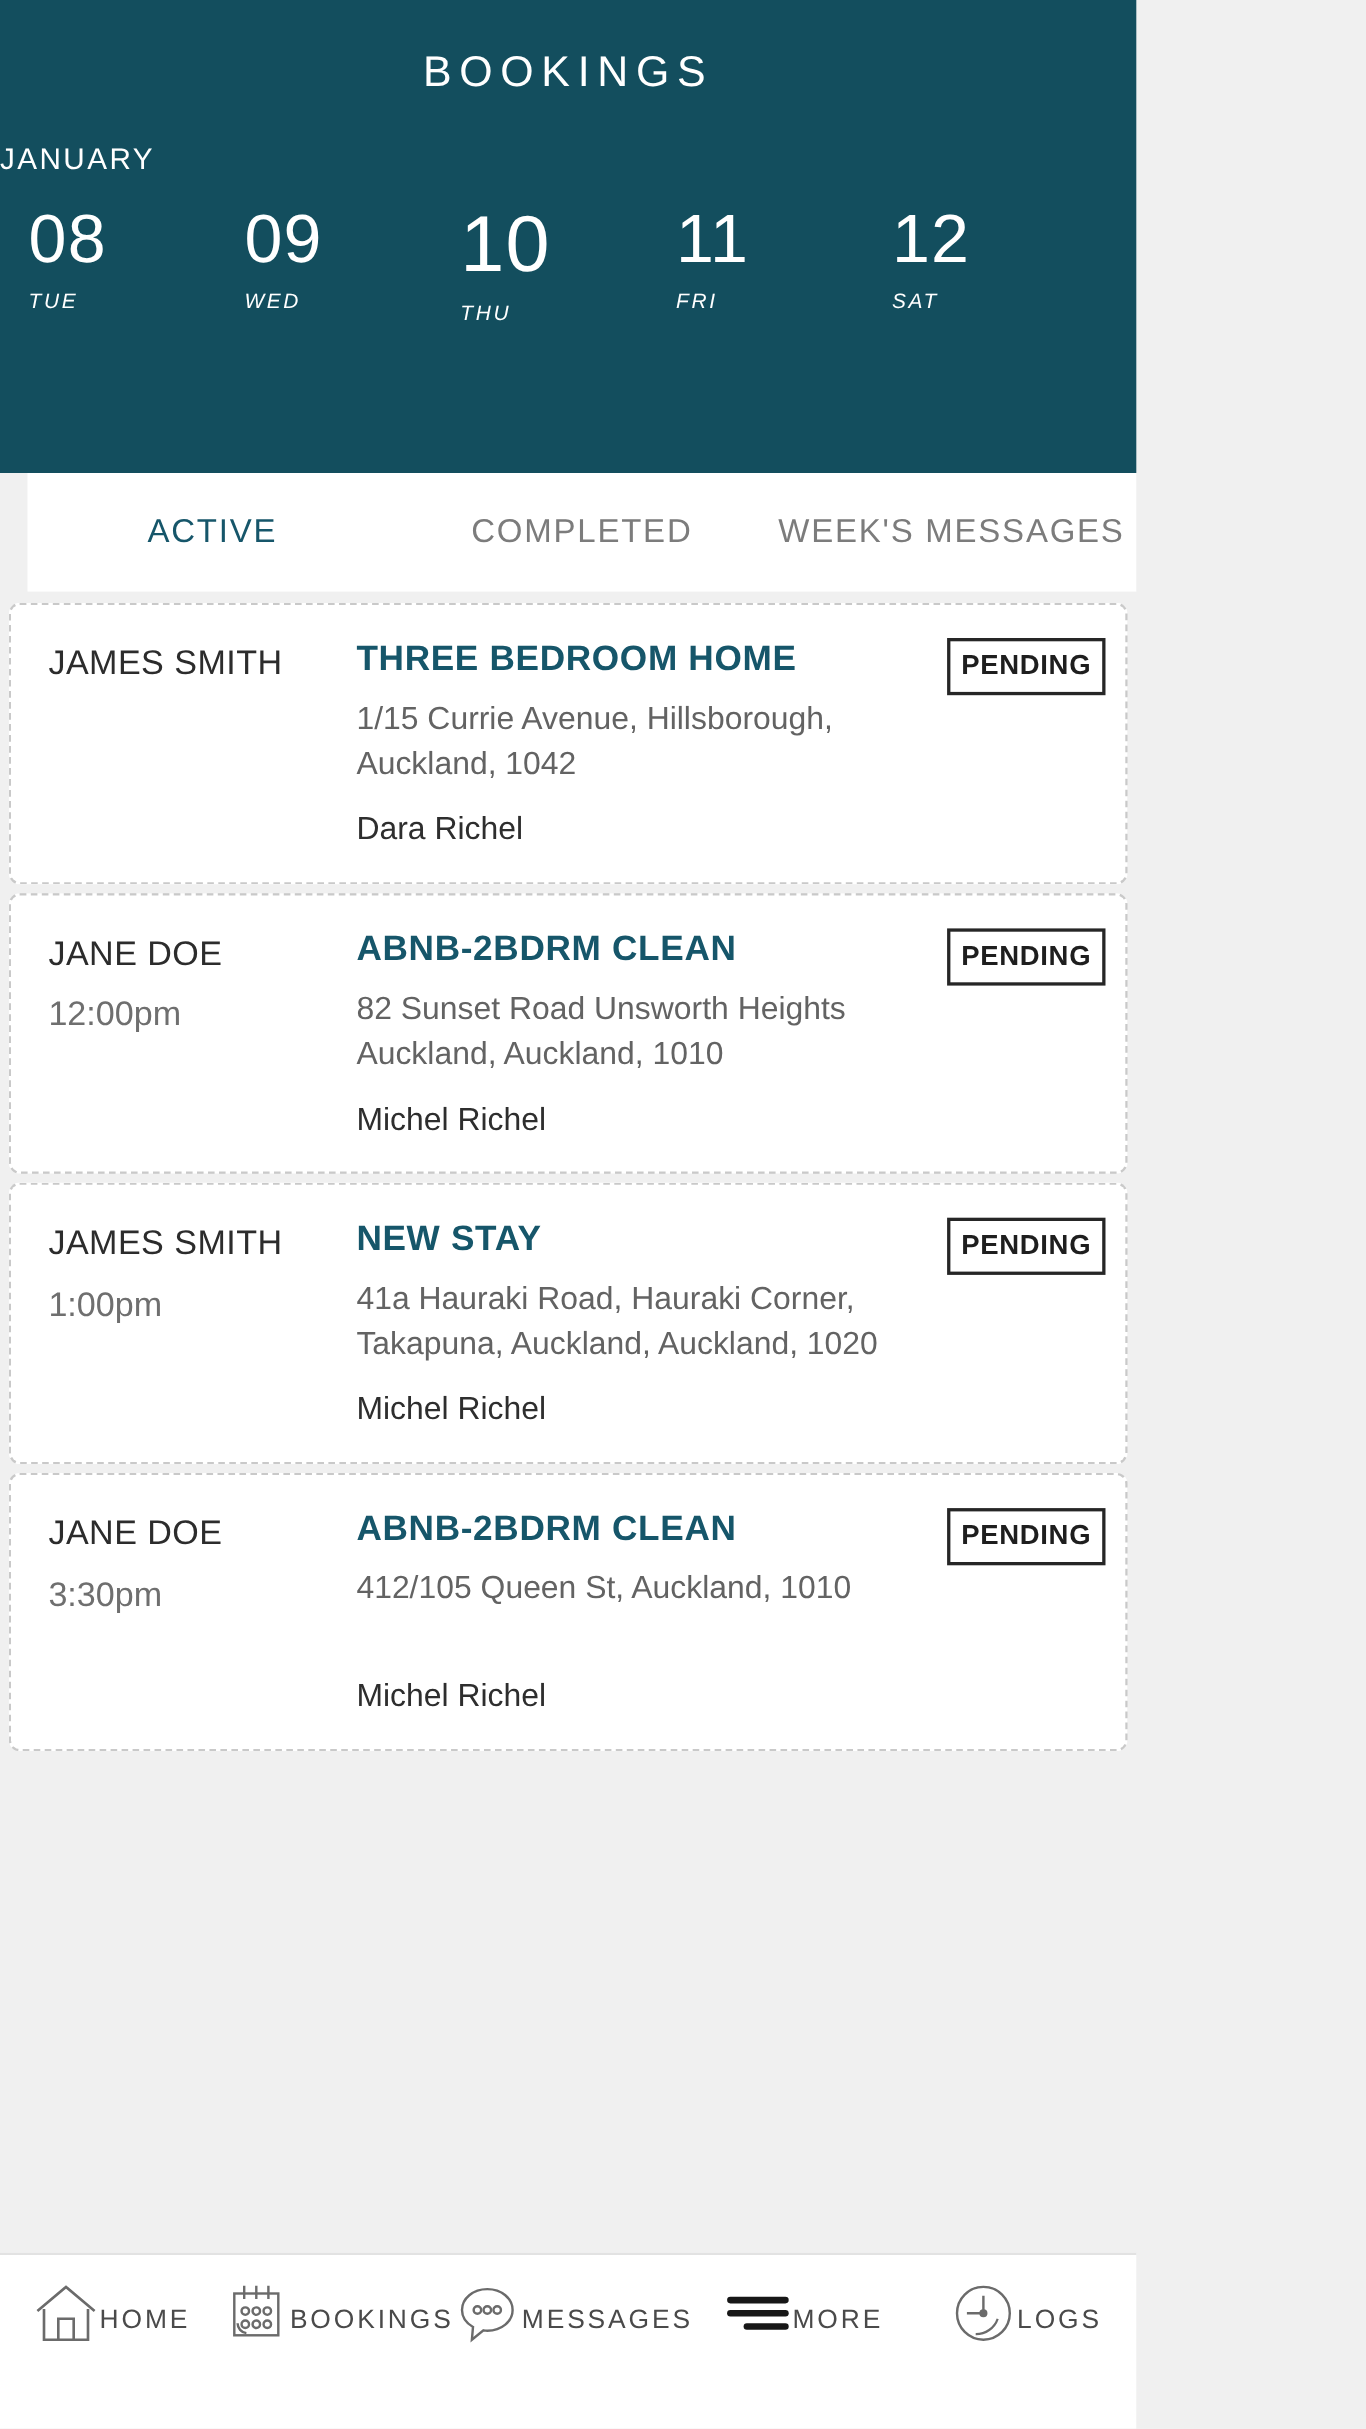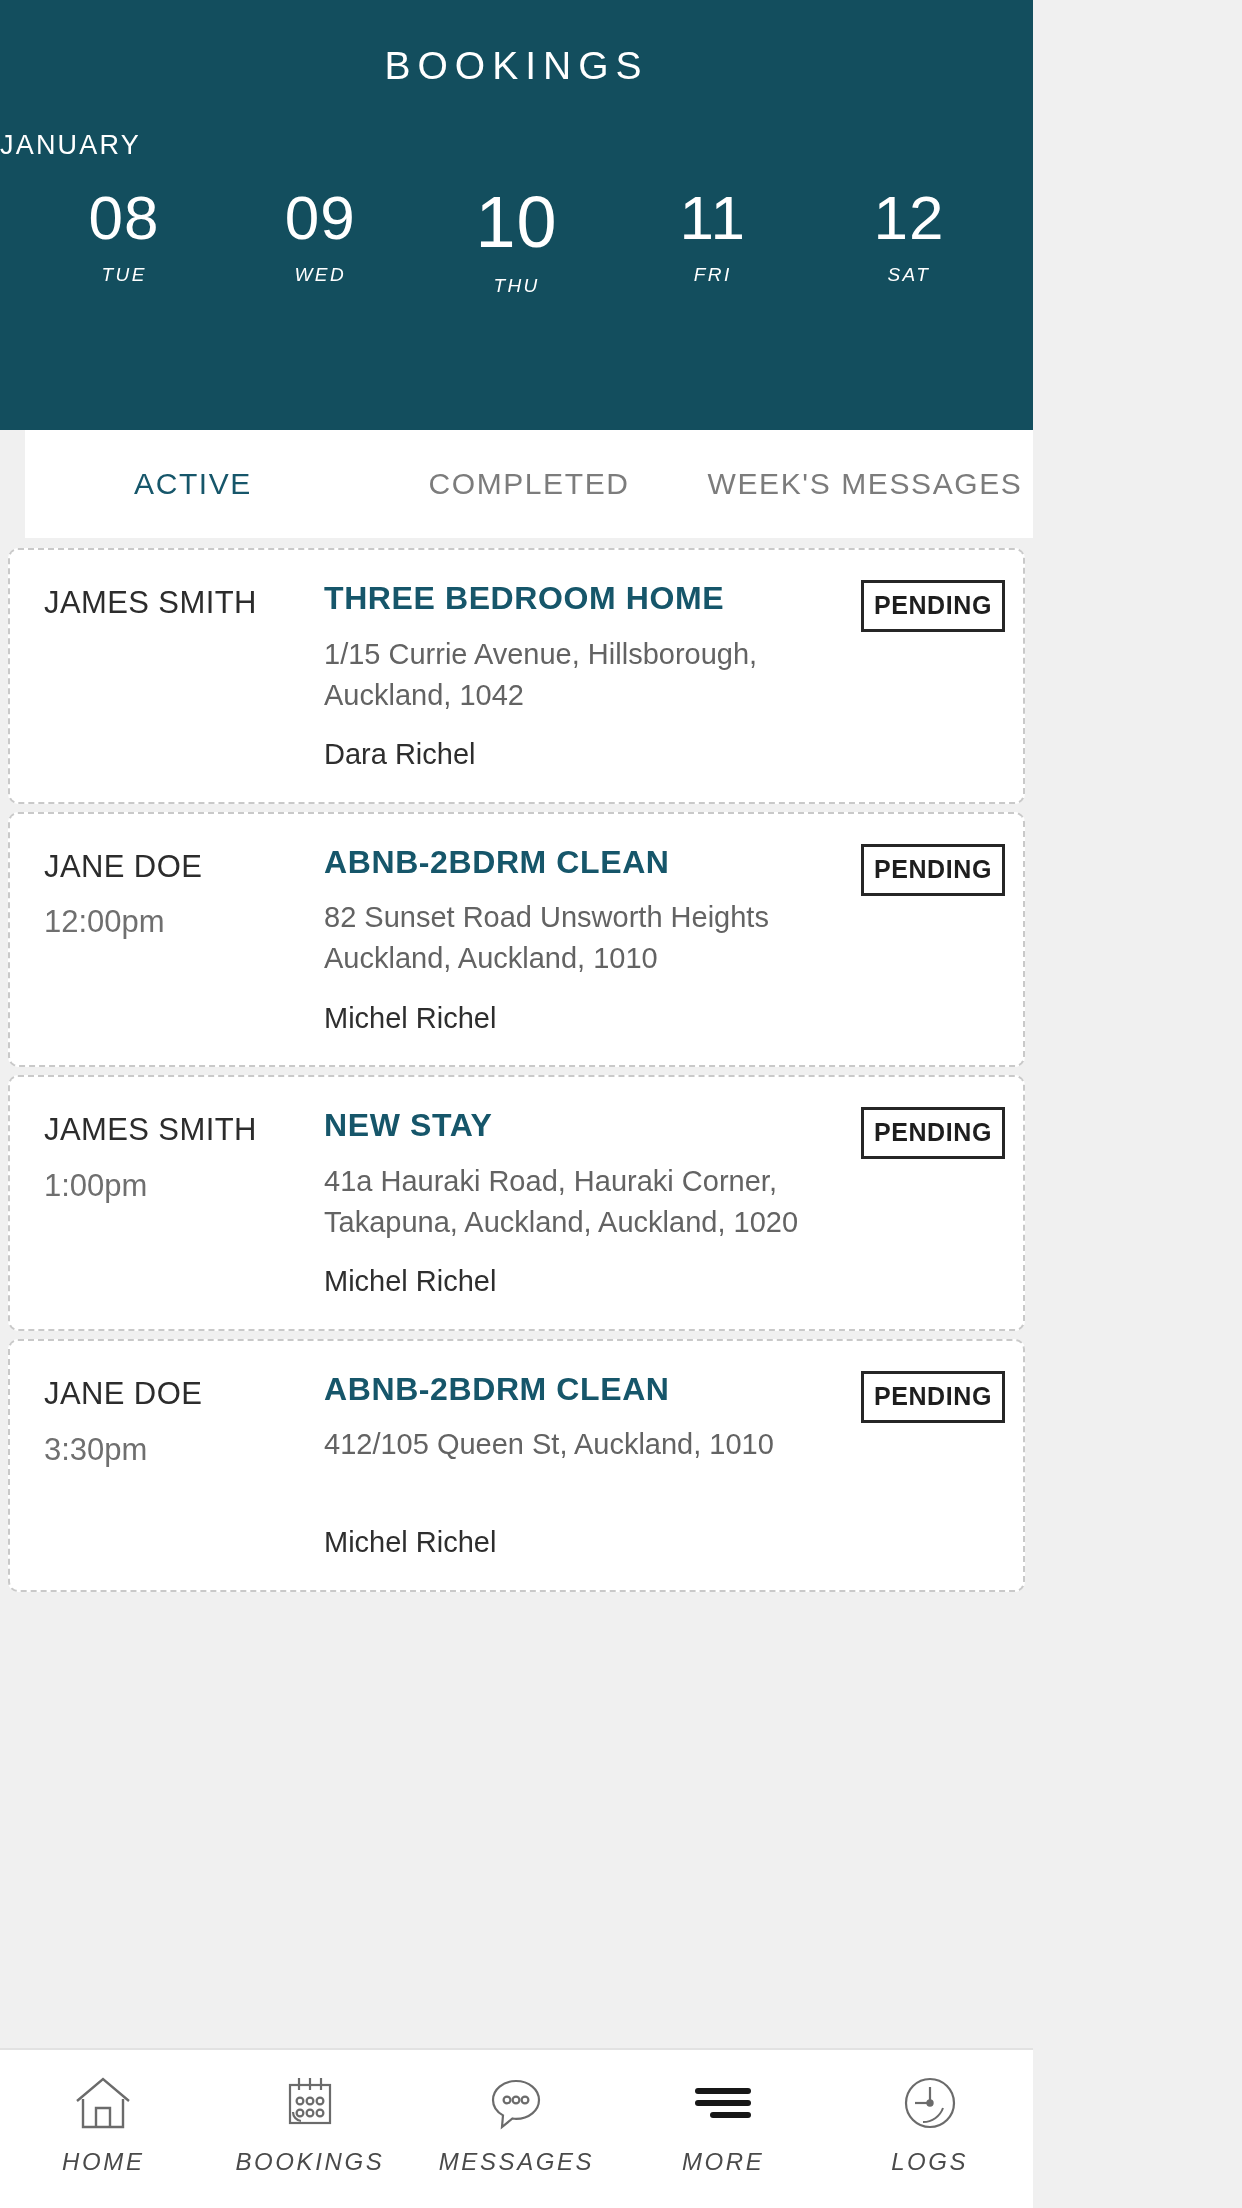--- a/index.html
+++ b/index.html
@@ -34,21 +34,21 @@
     font-weight:400;
     margin-top:42px;
   }
   .date-strip {
     display:flex;
     margin-top:24px;
     padding:0 26px;
   }
   .date-cell {
     flex:1 1 0;
-    text-align:center;
+    text-align:left;
     color:#ffffff;
   }
   .date-num {
     font-size:62px;
     font-weight:400;
     line-height:1.05;
     letter-spacing:1px;
   }
   .date-cell.selected .date-num { font-size:72px; font-weight:500; }
   .date-dow {
@@ -160,24 +160,23 @@
     height:160px;
     background:#ffffff;
     border-top:2px solid #e2e2e2;
     display:flex;
     align-items:flex-start;
     padding-top:20px;
   }
   .nav-item {
     flex:1 1 0;
     display:flex;
-    flex-direction:column;
+    flex-direction:row;
     align-items:center;
     justify-content:center;
-    font-style:italic;
   }
   .nav-icon {
     height:66px;
     display:flex;
     align-items:center;
     justify-content:center;
   }
   .nav-label {
     font-size:24px;
     letter-spacing:2.6px;

